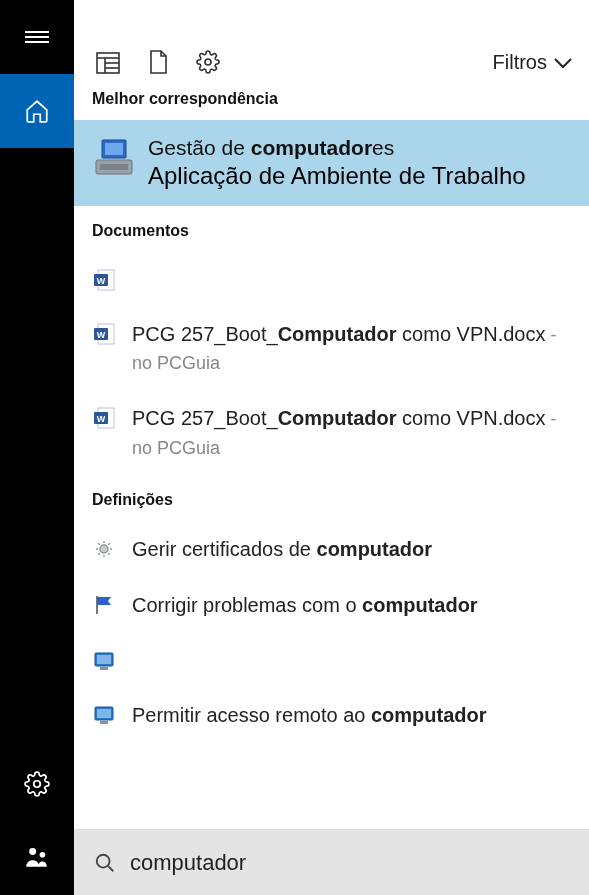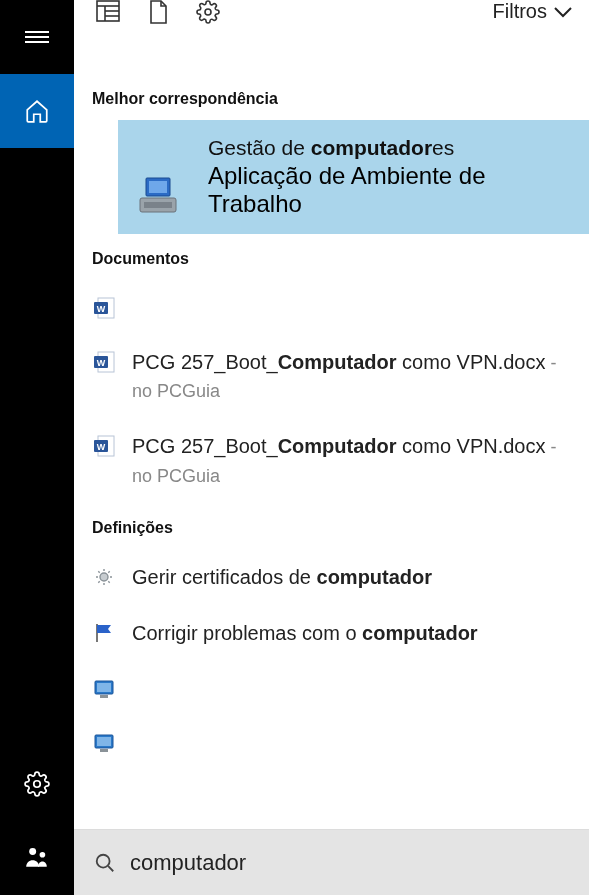--- a/index.html
+++ b/index.html
@@ -31,21 +31,21 @@
   .sidebar-spacer { flex: 1; }
   .main {
     flex: 1;
     display: flex;
     flex-direction: column;
     position: relative;
   }
   .toolbar {
     height: 74px;
     display: flex;
-    align-items: flex-start;
+    align-items: flex-end;
     padding: 0 16px 0 22px;
     gap: 28px;
   }
   .toolbar-icon {
     display: flex;
     align-items: center;
     justify-content: center;
     color: #333;
     cursor: pointer;
   }
@@ -65,23 +65,22 @@
   .section-header {
     padding: 16px 18px 12px 18px;
     font-size: 16px;
     font-weight: 600;
     color: #111;
   }
   .best-match {
     background: #aad5eb;
     padding: 16px 18px;
     display: flex;
-    align-items: flex-end;
-    gap: 28px;
-    margin-left: 44px;
+    align-items: flex-start;
+    gap: 12px;
   }
   .best-icon {
     width: 44px; height: 44px;
     flex-shrink: 0;
   }
   .best-title { font-size: 21px; color: #111; }
   .best-sub { font-size: 24px; color: #000000; margin-top: 2px; }
   .list-item {
     padding: 14px 18px 14px 18px;
     display: flex;
@@ -256,20 +255,21 @@
               <rect x="5" y="6" width="14" height="9" fill="#7fb5e8"></rect>
               <rect x="8" y="18" width="8" height="3" fill="#8a9298"></rect>
             </svg></div>
         </div>
         <div class="list-item">
           <div class="list-icon"><svg width="24" height="24" viewBox="0 0 24 24">
               <rect x="3" y="4" width="18" height="13" rx="1" fill="#2a79c9" stroke="#1a5599"></rect>
               <rect x="5" y="6" width="14" height="9" fill="#7fb5e8"></rect>
               <rect x="8" y="18" width="8" height="3" fill="#8a9298"></rect>
             </svg></div>
+          <div class="list-text">Permitir acesso remoto ao <b>computador</b></div>
         </div>
       </div>
 
   </div>
 
   <div class="search-bar">
     <svg width="22" height="22" viewBox="0 0 24 24" fill="none" stroke="#444" stroke-width="2">
         <circle cx="10" cy="10" r="7"></circle>
         <line x1="21" y1="21" x2="15.5" y2="15.5"></line>
       </svg>

